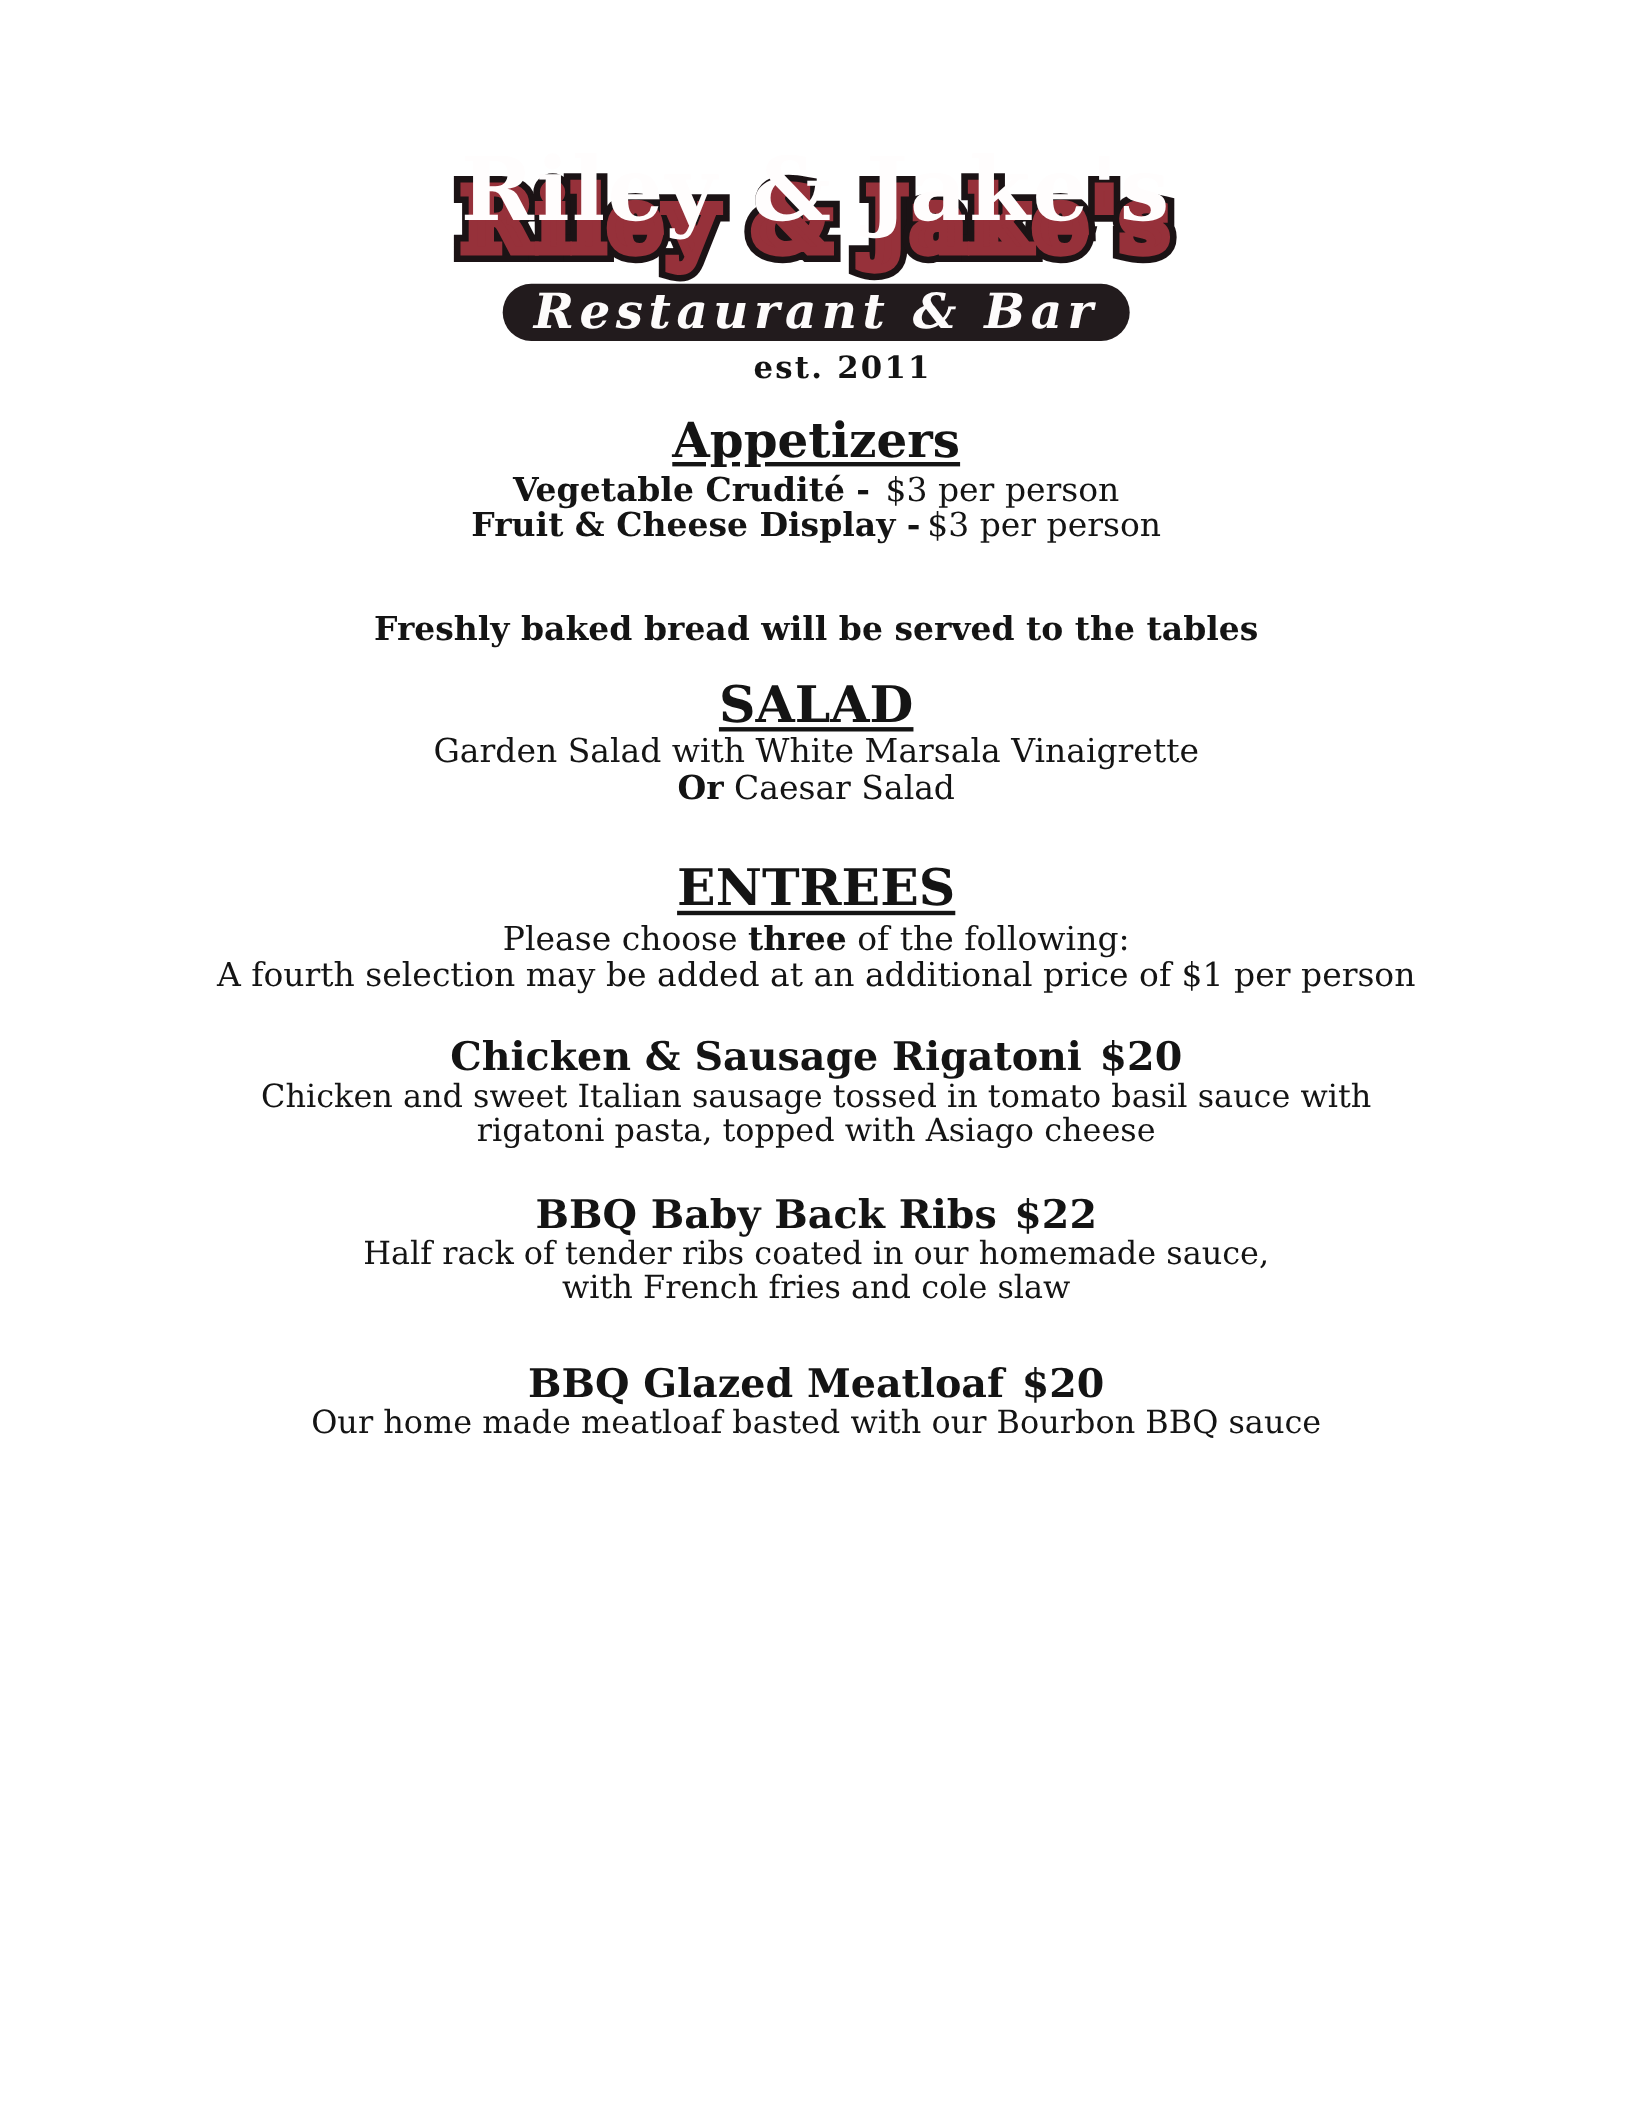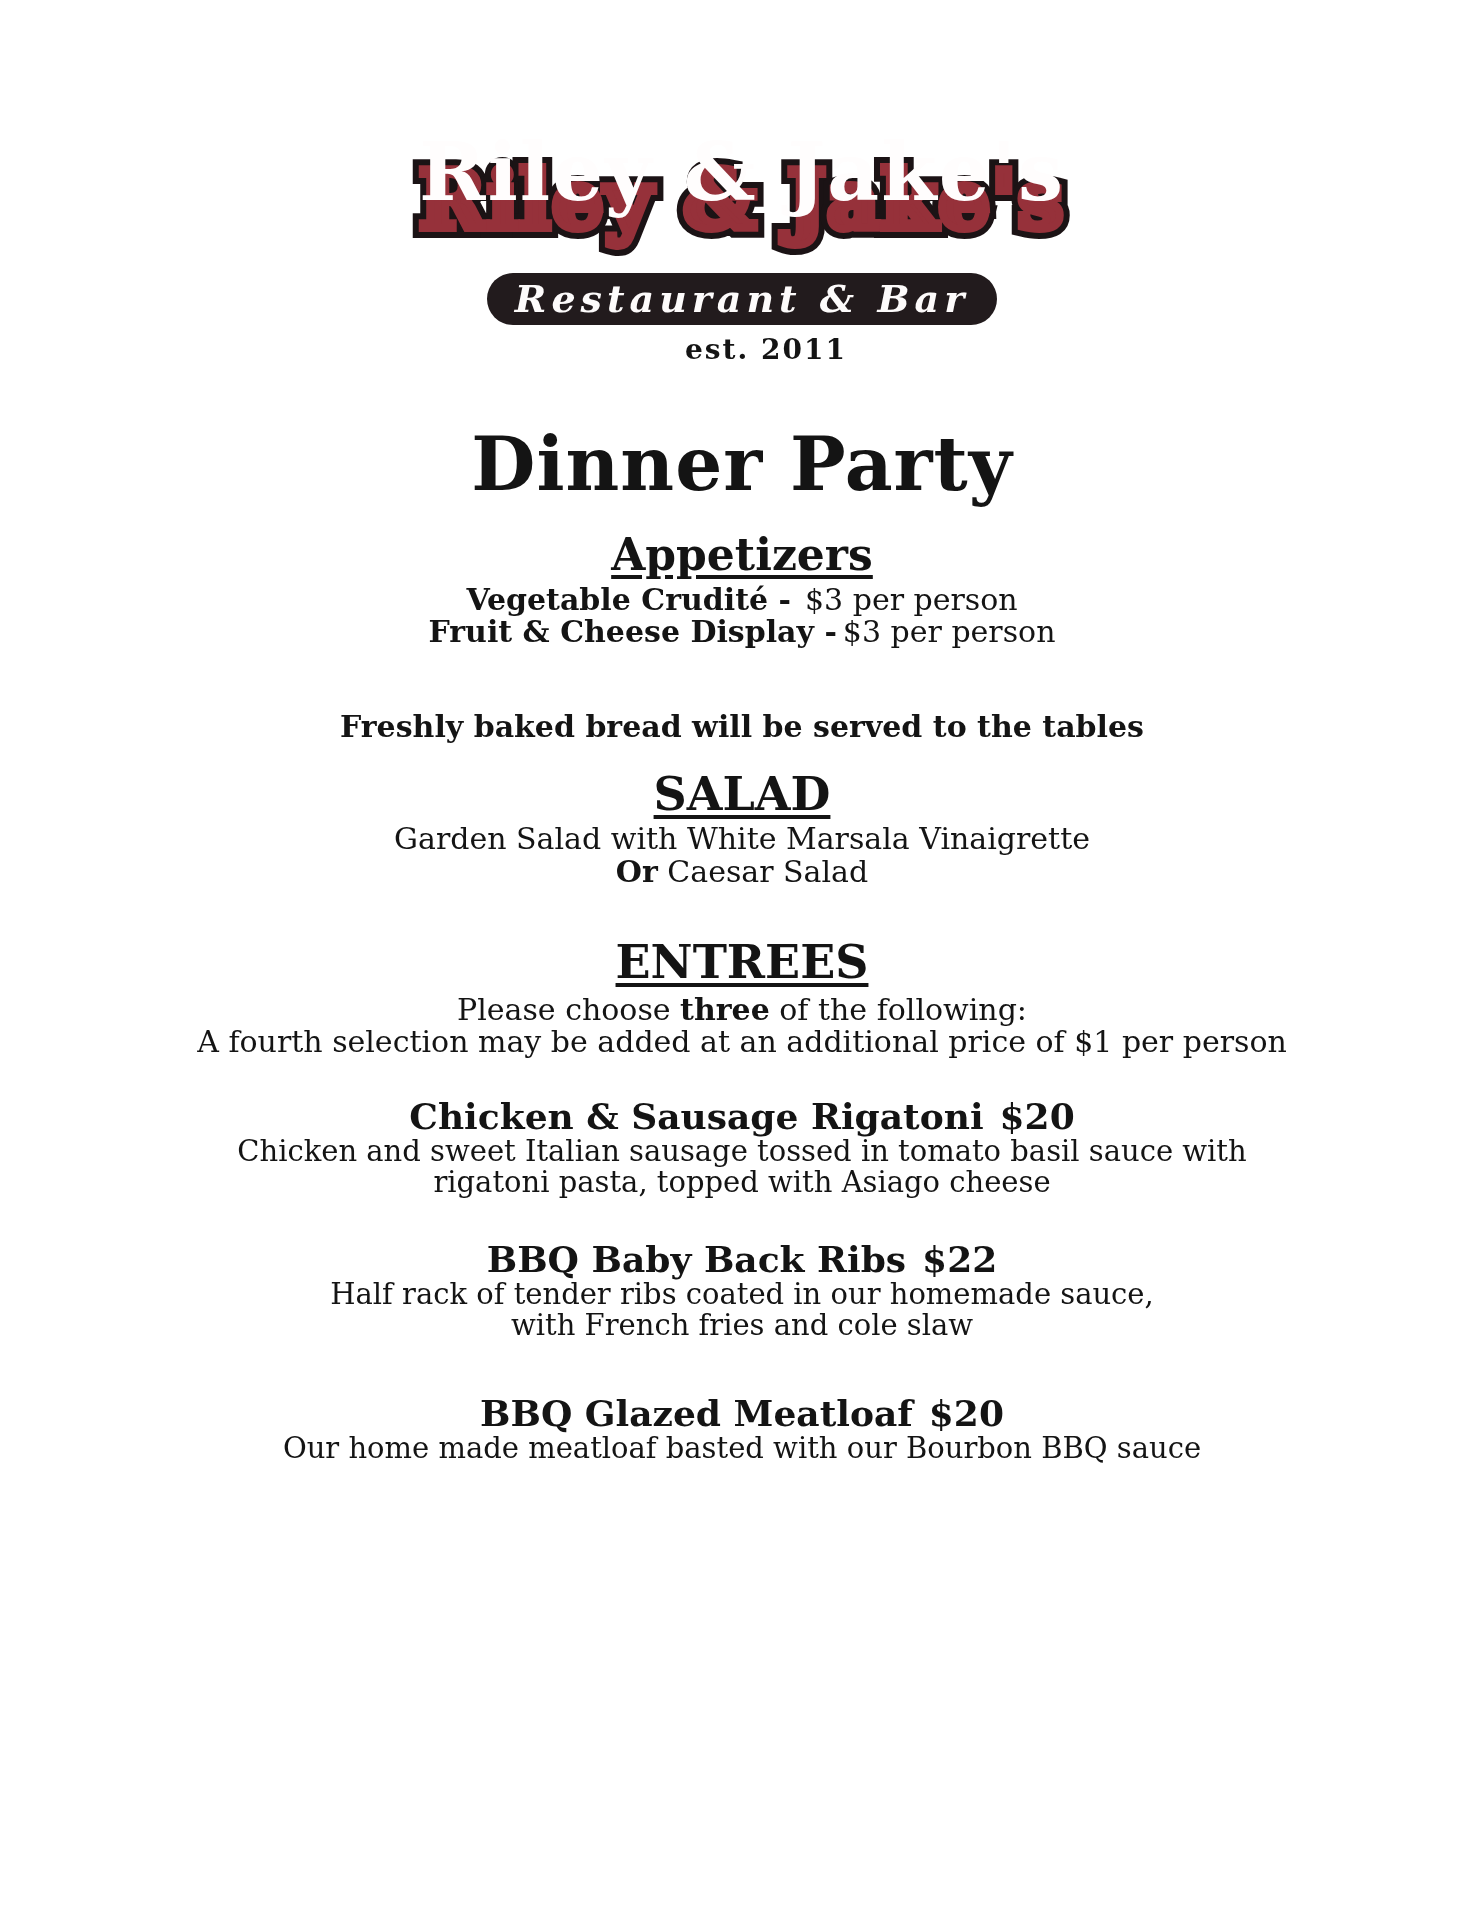--- a/index.html
+++ b/index.html
@@ -26,26 +26,26 @@
   }
   .wordmark .layer {
     position: absolute; left: 0; top: 0; white-space: nowrap; margin-top: 28px;
   }
   .wordmark .layer-black { -webkit-text-stroke: 20px #1b1315; color: #1b1315; }
   .wordmark .layer-red   { -webkit-text-stroke: 8px  #96313a; color: #96313a; }
   .wordmark .layer-white { position: relative; color: #fffdfd; }
 
   .banner-pill {
     display: inline-block;
-    margin-top: 61px;
+    margin-top: 46px;
     background: #221b1d;
     color: #fdfbfb;
     font-style: italic;
     font-weight: bold;
-    font-size: 38px;
+    font-size: 44px;
     line-height: 40px;
     letter-spacing: 5px;
     padding: 6px 28px;
     border-radius: 30px;
     white-space: nowrap;
   }
   .established {
     margin-top: 8px;
     font-weight: bold;
     font-size: 28px;
@@ -132,21 +132,20 @@
       <span class="layer layer-white">Riley &amp; Jake's</span>
     </div>
   </div>
 
   <div>
     <div class="banner-pill">Restaurant &amp; Bar</div>
   </div>
 
   <div class="established">est. 2011</div>
 
-  <div class="page-title">Dinner Party</div>
 
   <div class="section-heading heading-appetizers">Appetizers</div>
   <div class="app-lines">
     <div class="line app-line">
       <span class="item-name">Vegetable Crudité -</span><span class="gap-wide"></span><span>$3 per person</span>
     </div>
     <div class="line app-line">
       <span class="item-name">Fruit &amp; Cheese Display -</span><span class="gap"></span><span>$3 per person</span>
     </div>
   </div>

